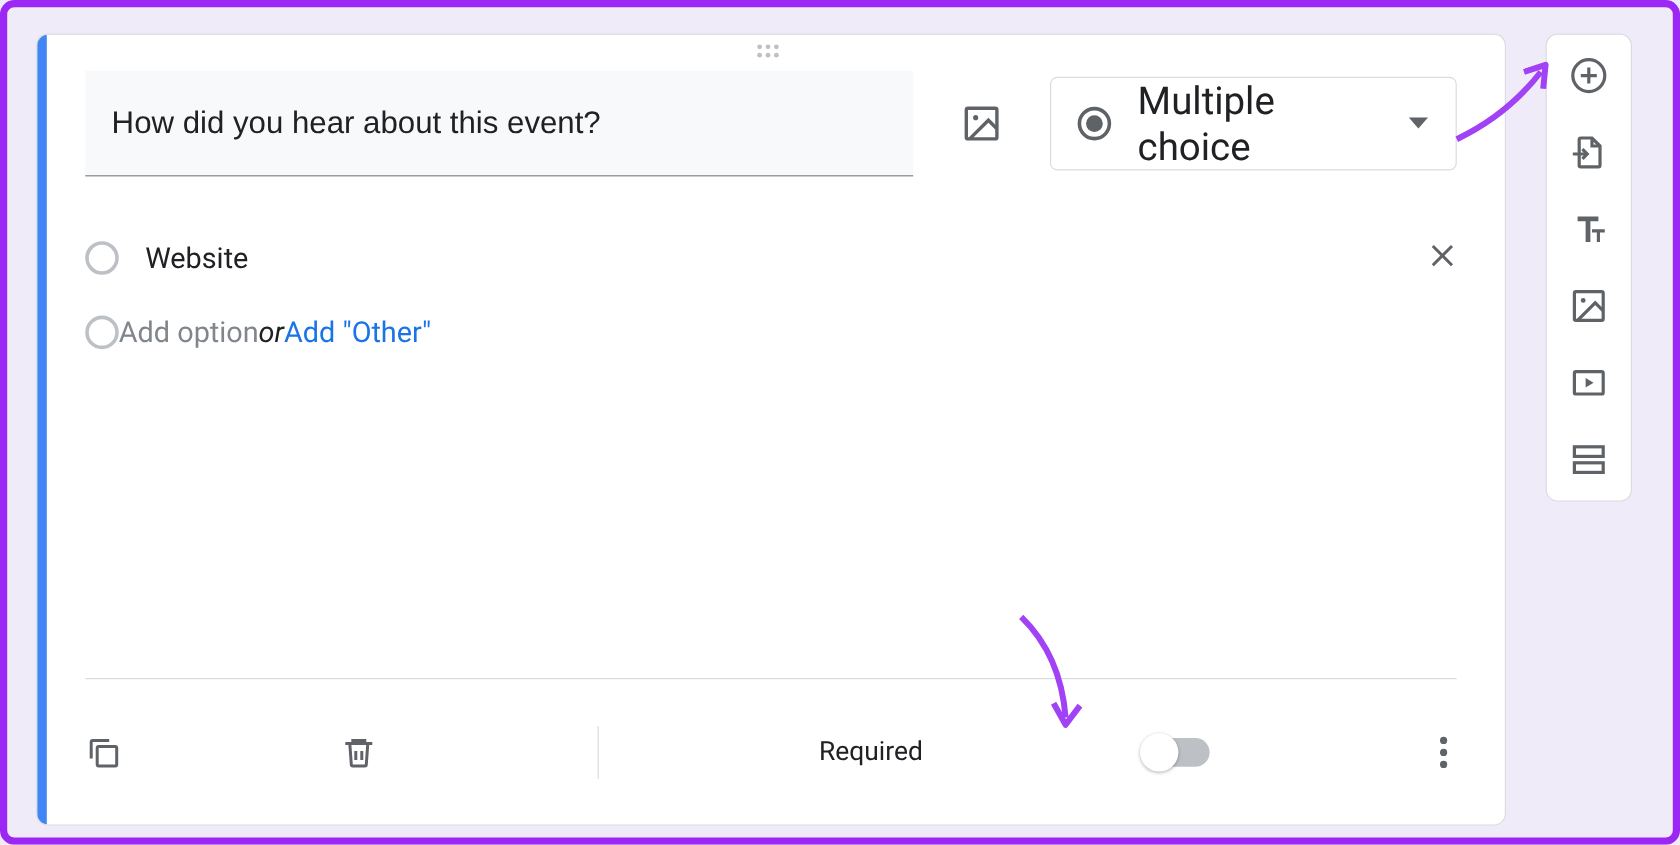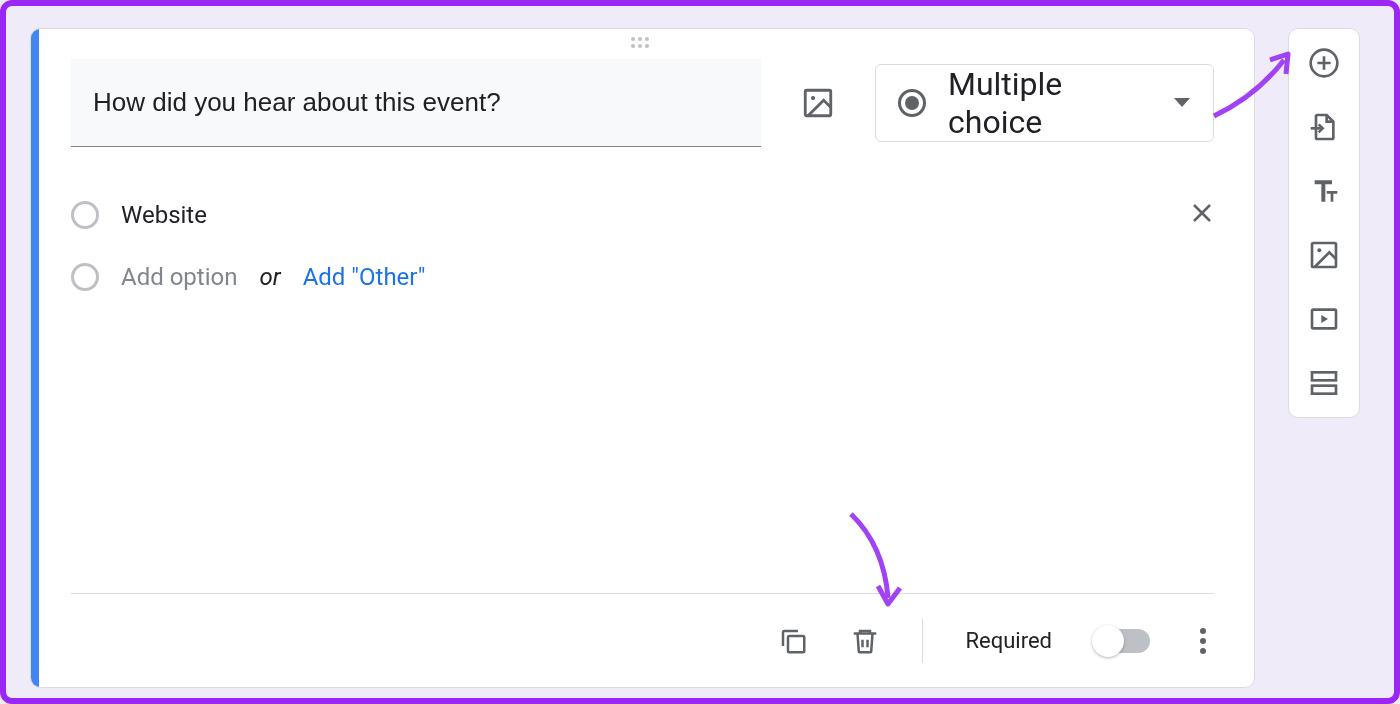--- a/index.html
+++ b/index.html
@@ -138,21 +138,20 @@
   .remove-x {
     color: #5f6368;
     cursor: pointer;
     font-size: 28px;
     line-height: 1;
     font-weight: 500;
   }
   .add-row {
     display: flex;
     align-items: center;
-    gap: 22px;
     margin-top: 0;
   }
   .add-option {
     font-size: 24px;
     color: #80868b;
     cursor: text;
   }
   .or-text {
     font-size: 24px;
     color: #202124;
@@ -160,24 +159,24 @@
   }
   .add-other {
     font-size: 24px;
     color: #1a73e8;
     cursor: pointer;
   }
   .footer {
     position: absolute;
     bottom: 0; left: 40px; right: 40px;
     border-top: 1px solid #dadce0;
-    height: 94px;
-    display: flex;
-    align-items: center;
-    justify-content: flex-end;
+    height: 122px;
+    display: flex;
+    align-items: center;
+    justify-content: space-between;
     gap: 42px;
   }
   .footer .icon-btn {
     color: #5f6368;
     cursor: pointer;
     display: flex;
     align-items: center;
     justify-content: center;
   }
   .vdiv {

